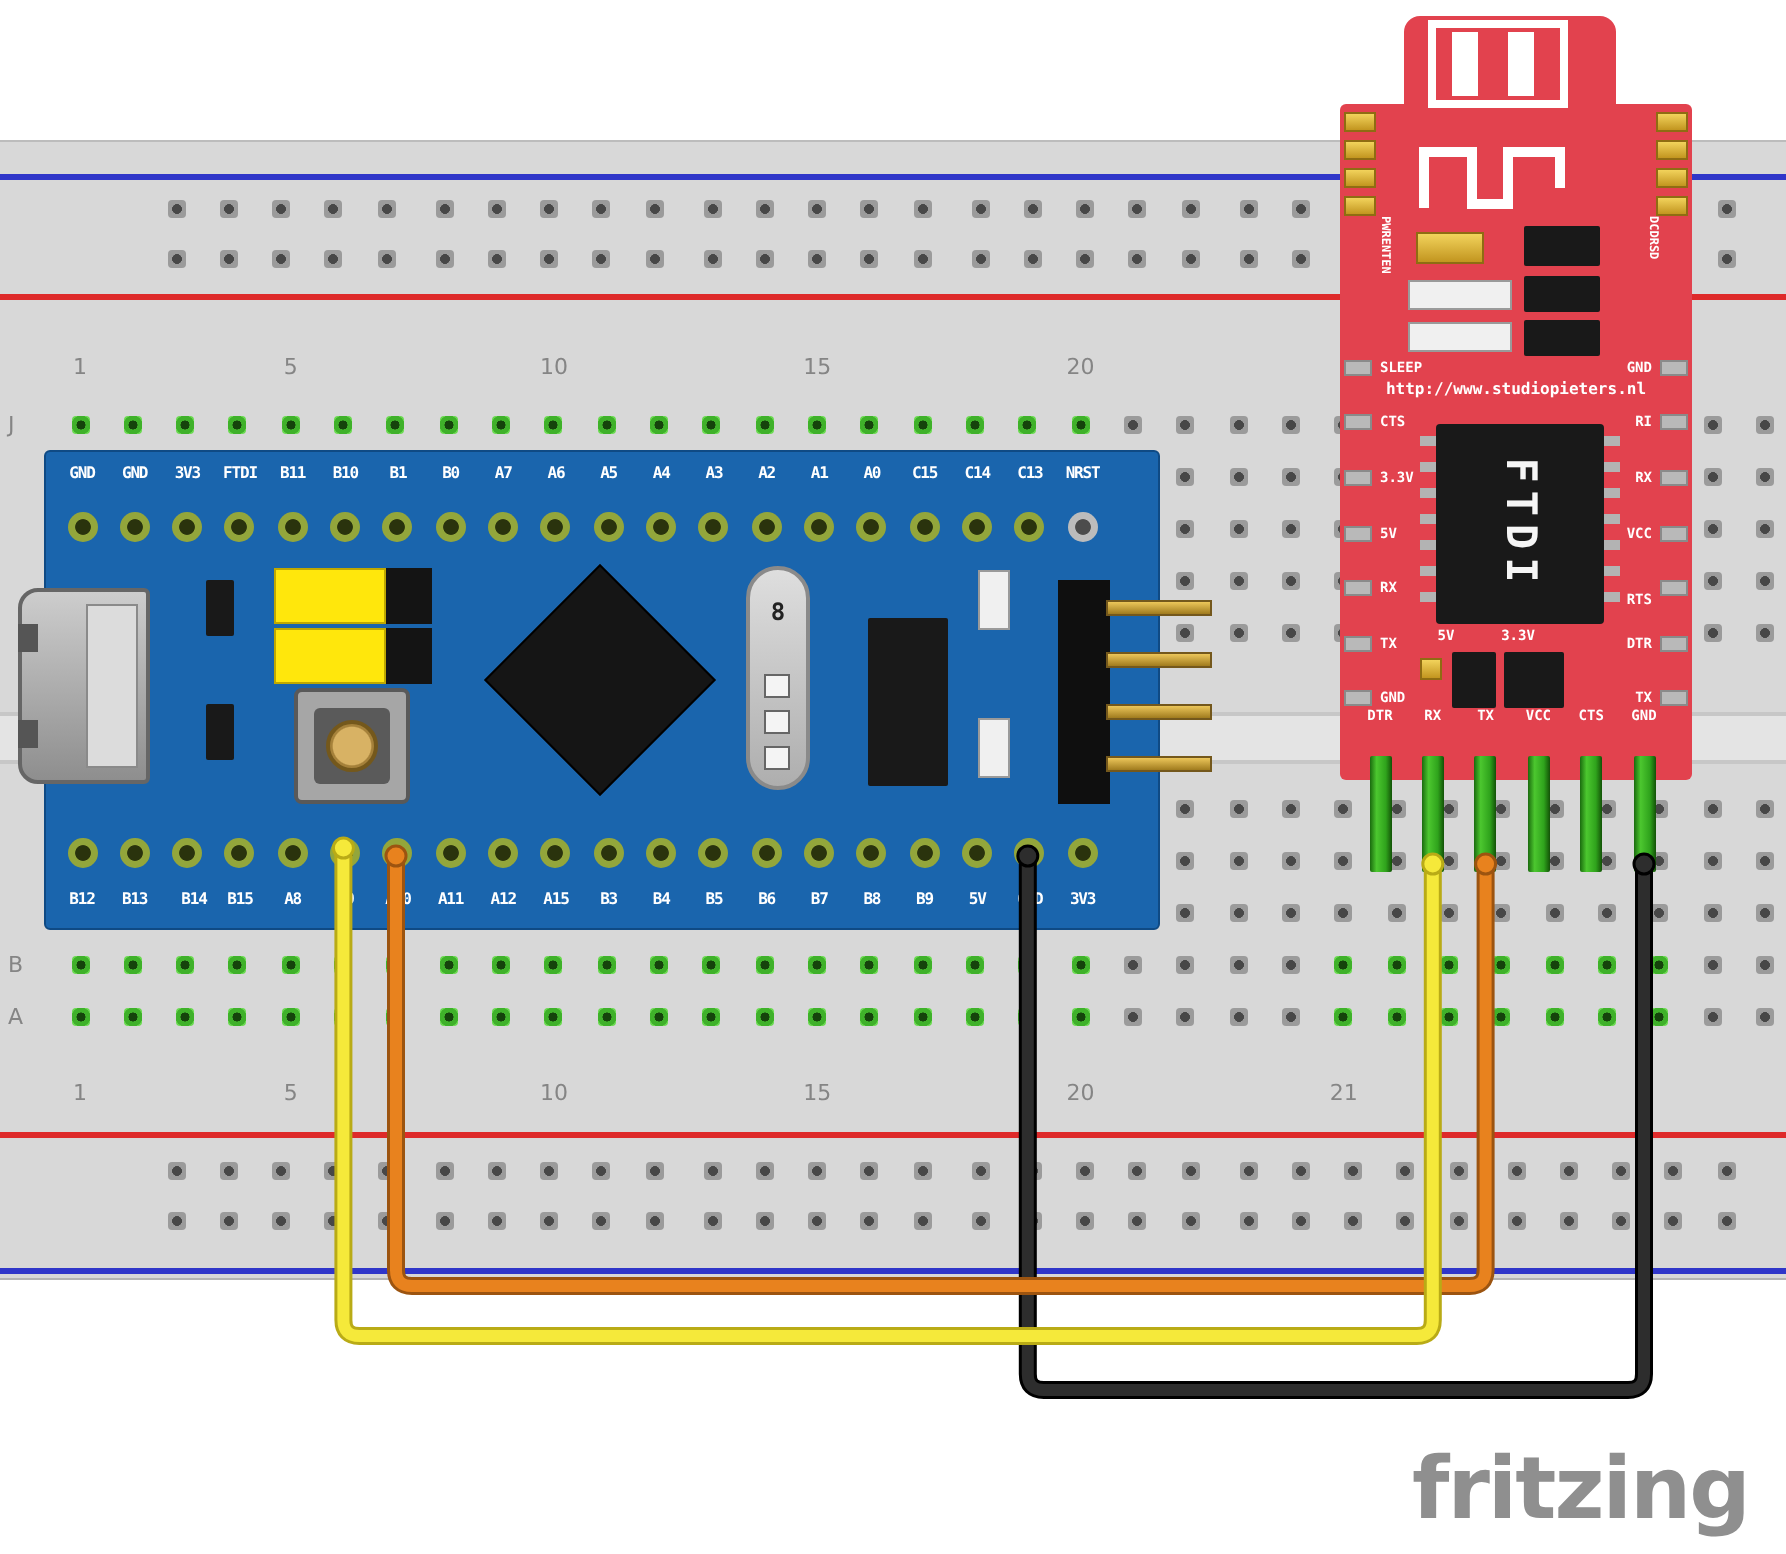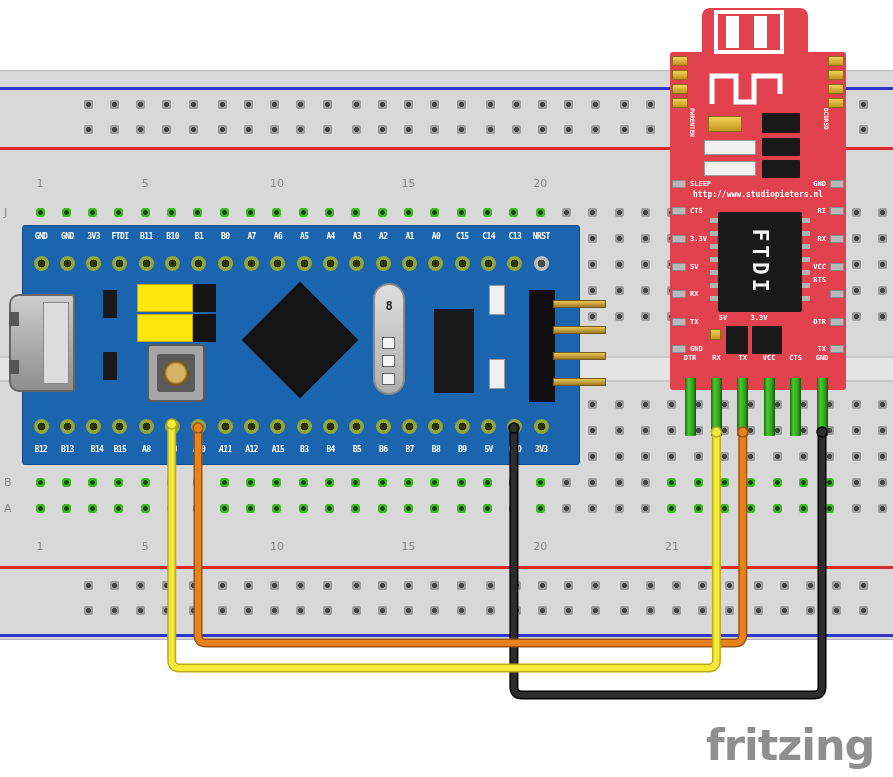--- a/index.html
+++ b/index.html
@@ -631,21 +631,21 @@
         <div class="bp-label" style="left: 74px; top: 219px;">B14</div>
         <div class="bp-hole" style="left: 96.99px; top: 192.5px;"></div>
         <div class="bp-label" style="left: 96.99px; top: 219px;">B15</div>
         <div class="bp-hole" style="left: 123.32px; top: 192.5px;"></div>
         <div class="bp-label" style="left: 123.32px; top: 219px;">A8</div>
         <div class="bp-hole" style="left: 149.65px; top: 192.5px;"></div>
         <div class="bp-label" style="left: 149.65px; top: 219px;">A9</div>
         <div class="bp-hole" style="left: 175.98px; top: 192.5px;"></div>
         <div class="bp-label" style="left: 175.98px; top: 219px;">A10</div>
         <div class="bp-hole" style="left: 202.31px; top: 192.5px;"></div>
-        <div class="bp-label" style="left: 202.31px; top: 219px; font-style: italic;">A11</div>
+        <div class="bp-label" style="left: 202.31px; top: 219px;">A11</div>
         <div class="bp-hole" style="left: 228.64px; top: 192.5px;"></div>
         <div class="bp-label" style="left: 228.64px; top: 219px;">A12</div>
         <div class="bp-hole" style="left: 254.97px; top: 192.5px;"></div>
         <div class="bp-label" style="left: 254.97px; top: 219px;">A15</div>
         <div class="bp-hole" style="left: 281.3px; top: 192.5px;"></div>
         <div class="bp-label" style="left: 281.3px; top: 219px;">B3</div>
         <div class="bp-hole" style="left: 307.63px; top: 192.5px;"></div>
         <div class="bp-label" style="left: 307.63px; top: 219px;">B4</div>
         <div class="bp-hole" style="left: 333.96px; top: 192.5px;"></div>
         <div class="bp-label" style="left: 333.96px; top: 219px;">B5</div>
@@ -730,21 +730,21 @@
         <div class="ft-label" style="left: 20px; top: 293px; width: 40px;">GND</div>
         <div class="pad-gray" style="left: 160px; top: 128px; width: 14px; height: 8px;"></div>
         <div class="ft-label" style="left: 118px; top: 128px; width: 38px; text-align: right;">GND</div>
         <div class="pad-gray" style="left: 160px; top: 155px; width: 14px; height: 8px;"></div>
         <div class="ft-label" style="left: 118px; top: 155px; width: 38px; text-align: right;">RI</div>
         <div class="pad-gray" style="left: 160px; top: 183px; width: 14px; height: 8px;"></div>
         <div class="ft-label" style="left: 118px; top: 183px; width: 38px; text-align: right;">RX</div>
         <div class="pad-gray" style="left: 160px; top: 211px; width: 14px; height: 8px;"></div>
         <div class="ft-label" style="left: 118px; top: 211px; width: 38px; text-align: right;">VCC</div>
         <div class="pad-gray" style="left: 160px; top: 238px; width: 14px; height: 8px;"></div>
-        <div class="ft-label" style="left: 118px; top: 224px; width: 38px; text-align: right;">RTS</div>
+        <div class="ft-label" style="left: 118px; top: 244px; width: 38px; text-align: right;">RTS</div>
         <div class="pad-gray" style="left: 160px; top: 266px; width: 14px; height: 8px;"></div>
         <div class="ft-label" style="left: 118px; top: 266px; width: 38px; text-align: right;">DTR</div>
         <div class="pad-gray" style="left: 160px; top: 293px; width: 14px; height: 8px;"></div>
         <div class="ft-label" style="left: 118px; top: 293px; width: 38px; text-align: right;">TX</div>
         <div class="ft-label" style="left: 7px; top: 302px; width: 26px; text-align: center;">DTR</div>
         <div class="leg" style="left: 14.5px; top: 326px; height: 58px;"></div>
         <div class="ft-label" style="left: 33.4px; top: 302px; width: 26px; text-align: center;">RX</div>
         <div class="leg" style="left: 40.9px; top: 326px; height: 58px;"></div>
         <div class="ft-label" style="left: 59.8px; top: 302px; width: 26px; text-align: center;">TX</div>
         <div class="leg" style="left: 67.3px; top: 326px; height: 58px;"></div>

